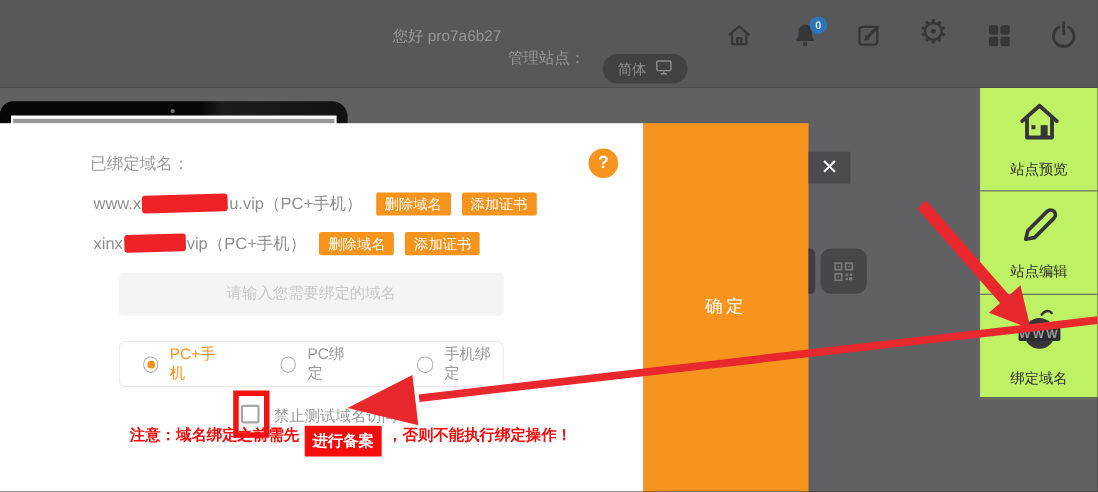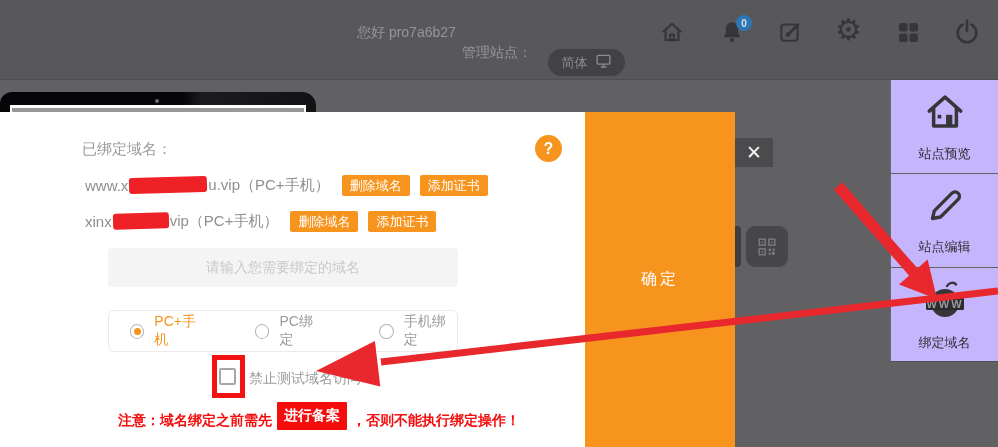--- a/index.html
+++ b/index.html
@@ -21,21 +21,21 @@
   .gear-glyph { position:absolute; left:835px; top:13px; font-size:30px; line-height:34px; color:#36363a; font-family:"DejaVu Sans",sans-serif; }
 
   
   .laptop { position:absolute; left:0; top:92px; width:316px; height:60px; border-radius:12px 14px 0 0;
             background:linear-gradient(90deg,#060608 0%,#060608 58%,#1c1c1e 64%,#121214 100%); }
   .laptop .cam { position:absolute; left:155px; top:7px; width:4px; height:4px; border-radius:50%; background:#6d6d70; }
   .laptop .screen { position:absolute; left:10px; top:13px; width:296px; height:40px; background:#ffffff; }
   .laptop .screen-inner { position:absolute; left:2px; top:3px; width:292px; height:34px; background:#98989b; }
 
   
-  .sidebar { position:absolute; left:890px; top:80px; width:108px; height:282px; background:#c4b5fd;
+  .sidebar { position:absolute; left:890px; top:80px; width:108px; height:282px; background:#bef264;
              border-left:1px solid #69696c; border-bottom:1px solid #515154; }
   .side-item { height:94px; display:flex; flex-direction:column; align-items:center; justify-content:center; gap:8px;
                border-bottom:1px solid #626265; cursor:pointer; }
   .side-item:last-child { border-bottom:none; }
   .side-item .sicon { color:#36363a; }
   .side-item .slabel { font-size:13px; color:#2e2e31; }
 
   
   .close-btn { position:absolute; left:735px; top:138px; width:38px; height:29px; background:#4b4b4e; color:#f2f2f2;
                font-size:19px; display:flex; align-items:center; justify-content:center; cursor:pointer; }
@@ -64,21 +64,21 @@
   .radio { display:flex; align-items:center; gap:10px; cursor:pointer; }
   .radio .rdot { width:15px; height:15px; border-radius:50%; border:1px solid #b3b3b3; background:#fff; position:relative; }
   .radio.sel .rdot::after { content:""; position:absolute; left:3px; top:3px; width:7px; height:7px; border-radius:50%; background:#f7941e; }
   .radio .rlabel { font-size:14px; color:#9b9b9b; }
   .radio.sel .rlabel { color:#f7941e; }
   .radio.p1 { margin-left:21px; } .radio.p2 { margin-left:48px; } .radio.p3 { margin-left:55px; }
   .red-box { position:absolute; left:212px; top:243px; width:33px; height:43px; border:5px solid #f21212; z-index:5; }
   .checkbox { position:absolute; left:219px; top:256px; width:17px; height:17px; border:2px solid #a6a6a6; border-radius:2px;
               background:#fff; cursor:pointer; z-index:6; }
   .cb-label { position:absolute; left:249px; top:258px; font-size:14px; color:#9b9b9b; }
-  .warning { position:absolute; left:118px; top:292px; height:26px; display:flex; align-items:flex-end; font-size:14px;
+  .warning { position:absolute; left:118px; top:275px; height:26px; display:flex; align-items:flex-start; font-size:14px;
              font-weight:bold; color:#f50d0d; white-space:nowrap; }
   .warn-badge { background:#f50d0d; color:#ffffff; padding:5px 7px; margin:0 5px; font-weight:bold; border-radius:1px; }
 
   
   .confirm-strip { position:absolute; left:585px; top:112px; width:150px; height:335px; background:#f7941e; cursor:pointer; }
   .confirm-label { position:absolute; left:0; top:157px; width:100%; text-align:center; color:#ffffff; font-size:16px; letter-spacing:3px; }
 
   
   .annotations { position:absolute; left:0; top:0; width:998px; height:447px; z-index:60; pointer-events:none; }
 </style>

